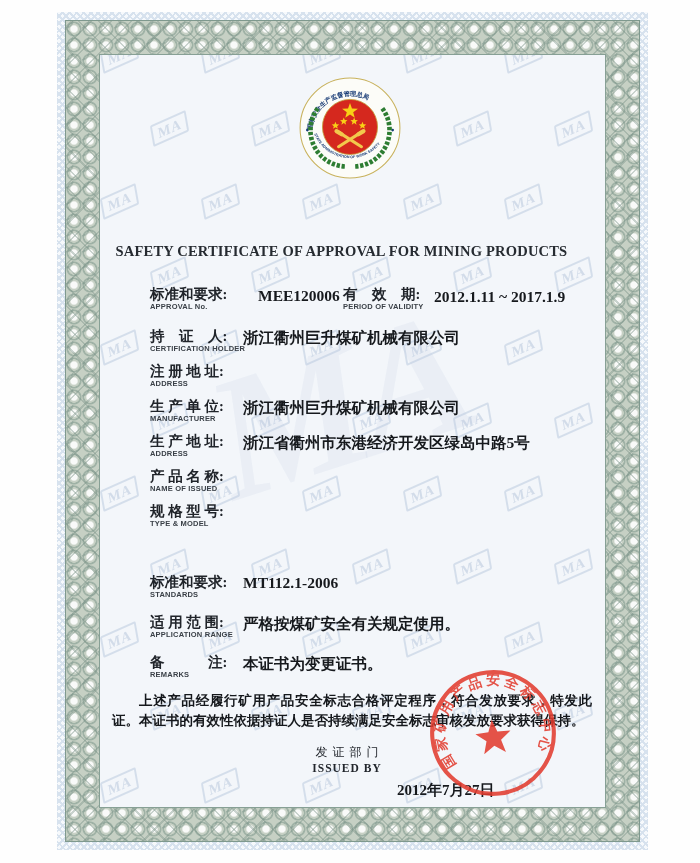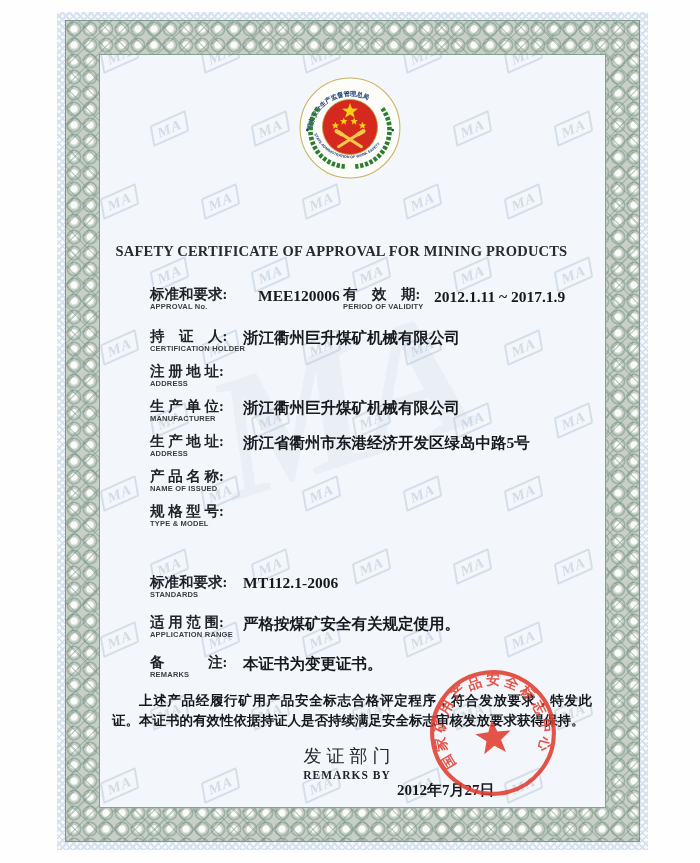--- a/index.html
+++ b/index.html
@@ -50,21 +50,21 @@
   .seg-approval{left:0;} .seg-approval .val{position:absolute;left:108px;top:2px;}
   .seg-valid{left:193px;} .seg-valid .val{position:absolute;left:91px;top:3px;}
 
   .field{position:absolute;left:150px;width:455px;height:34px;}
   .field .val{position:absolute;left:93px;top:1px;}
 
   .statement{position:absolute;left:112px;top:691px;width:480px;
       font-size:13.5px;font-weight:bold;color:#15181c;line-height:20px;
       text-indent:2em;text-align:justify;}
   .issuedby{position:absolute;left:252px;top:744px;width:190px;text-align:center;}
-  .issuedby .cnl{font-size:18px;color:#22262c;letter-spacing:5px;text-indent:5px;display:block;}
+  .issuedby .cnl{font-size:12px;color:#22262c;letter-spacing:5px;text-indent:5px;display:block;}
   .issuedby .enl{font-size:11.5px;font-weight:bold;color:#22262c;letter-spacing:1px;display:block;margin-top:1px;}
   .issue-date{position:absolute;left:397px;top:781px;font-size:15px;font-weight:bold;color:#15181c;white-space:nowrap;}
 
   .seal{position:absolute;left:426px;top:666px;width:134px;height:134px;opacity:.87;transform:rotate(-6deg);}
 </style>
 </head>
 <body>
 
 <div class="page">
 
@@ -221,21 +221,21 @@
   </div>
   <div class="field" style="top:653px">
     <span class="lab">备　　　注:</span>
     <span class="cap">REMARKS</span>
     <span class="val">本证书为变更证书。</span>
   </div>
 
   <div class="statement">上述产品经履行矿用产品安全标志合格评定程序，符合发放要求，特发此证。本证书的有效性依据持证人是否持续满足安全标志审核发放要求获得保持。</div>
   <div class="issuedby">
     <span class="cnl">发证部门</span>
-    <span class="enl">REMARKS BY</span>
+    <span class="enl">ISSUED BY</span>
   </div>
   <div class="issue-date">2012年7月27日</div>
 
   <svg class="seal" viewBox="0 0 130 130">
     <circle cx="65" cy="65" r="59" fill="none" stroke="#e23b2e" stroke-width="4"></circle>
     <path id="sealArc" d="M29,95.2 A47,47 0 1 1 101,95.2" fill="none"></path>
     <text font-size="13.5" font-weight="bold" fill="#e23b2e" font-family="Liberation Serif,serif" letter-spacing="2">
       <textPath href="#sealArc" startOffset="4" textLength="200" lengthAdjust="spacing">国家矿用产品安全标志中心</textPath>
     </text>
     <path fill="#e23b2e" d="M65,52 L69.4,63.9 L82.1,64.4 L72.1,72.3 L75.6,84.6 L65,77.5 L54.4,84.6 L57.9,72.3 L47.9,64.4 L60.6,63.9 Z"></path>

